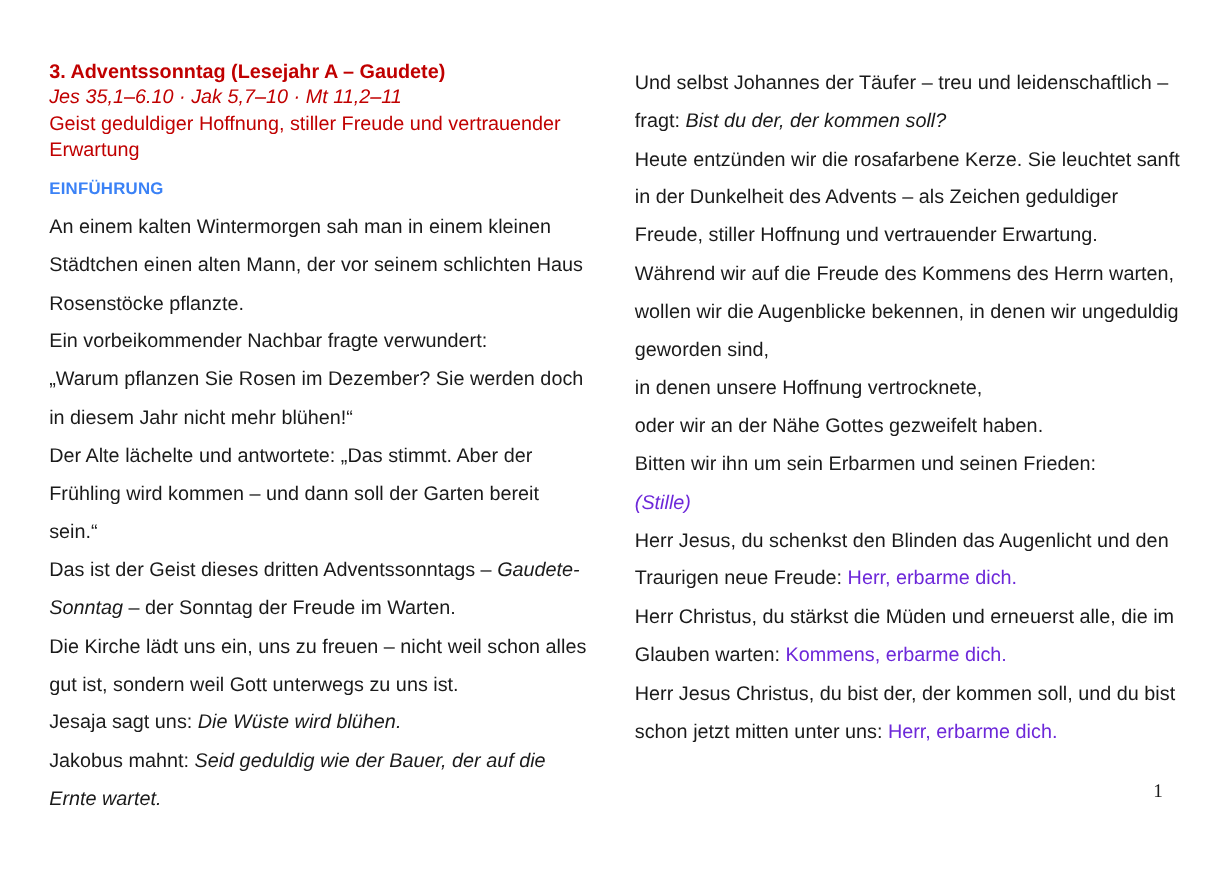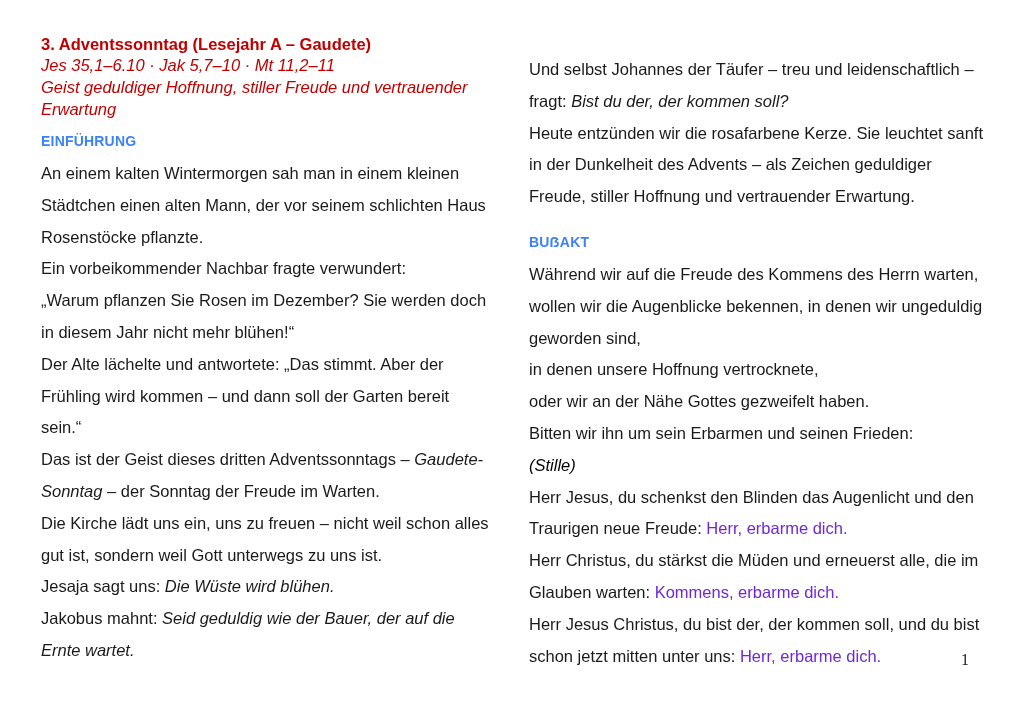--- a/index.html
+++ b/index.html
@@ -35,38 +35,37 @@
 
   .column {
     position: absolute;
     top: 34px;
   }
   .column-left  { left: 41px;  width: 452px; }
   .column-right { left: 529px; width: 460px; margin-top: 20px; }
 
   
   .title-block {
-    margin: 0 0 6px 0;
+    margin: 16px 0 6px 0;
   }
   .title-line {
     font-size: 16.5px;
     line-height: 21px;
     color: #C00000;
     margin: 0;
     white-space: pre-wrap;
   }
   .title-main {
     font-weight: bold;
   }
   .title-readings {
     font-weight: normal;
     font-style: italic;
   }
   .title-motto {
-    font-style: italic;
     line-height: 22px;
   }
 
   
   .section-heading {
     font-size: 14px;
     font-weight: bold;
     color: #3b82f6;
     line-height: 30px;
     margin: 4px 0 2px 0;
@@ -84,21 +83,21 @@
     margin: 0;
     white-space: pre-wrap;
     text-align: left;
   }
 
   .it { font-style: italic; }
   .red-response {
     color: #6d28d9;
   }
   .red-rubric {
-    color: #000000;
+    color: #6d28d9;
     font-style: italic;
   }
 
   
   .page-number {
     position: absolute;
     right: 55px;
     bottom: 56px;
     font-family: "Liberation Serif", serif;
     font-size: 16px;
@@ -134,21 +133,20 @@
         </div>
     </div>
 
     <div class="column column-right">
 
       <div id="right-cont">
           <p class="para"><span>Und selbst Johannes der Täufer – treu und leidenschaftlich – fragt: </span><span class="it">Bist du der, der kommen soll?</span></p>
           <p class="para"><span>Heute entzünden wir die rosafarbene Kerze. Sie leuchtet sanft in der Dunkelheit des Advents – als Zeichen geduldiger Freude, stiller Hoffnung und vertrauender Erwartung.</span></p>
         </div>
 
-      <div class="section-heading">BUẞAKT</div>
 
       <div id="right-body">
           <p class="para"><span>Während wir auf die Freude des Kommens des Herrn warten, wollen wir die Augenblicke bekennen, in denen wir ungeduldig geworden sind,</span></p>
           <p class="para"><span>in denen unsere Hoffnung vertrocknete,</span></p>
           <p class="para"><span>oder wir an der Nähe Gottes gezweifelt haben.</span></p>
           <p class="para"><span>Bitten wir ihn um sein Erbarmen und seinen Frieden:</span></p>
           <p class="para"><span class="red-rubric">(Stille)</span></p>
           <p class="para"><span>Herr Jesus, du schenkst den Blinden das Augenlicht und den Traurigen neue Freude: </span><span class="red-response">Herr, erbarme dich.</span></p>
           <p class="para"><span>Herr Christus, du stärkst die Müden und erneuerst alle, die im Glauben warten: </span><span class="red-response">Kommens, erbarme dich.</span></p>
           <p class="para"><span>Herr Jesus Christus, du bist der, der kommen soll, und du bist schon jetzt mitten unter uns: </span><span class="red-response">Herr, erbarme dich.</span></p>

